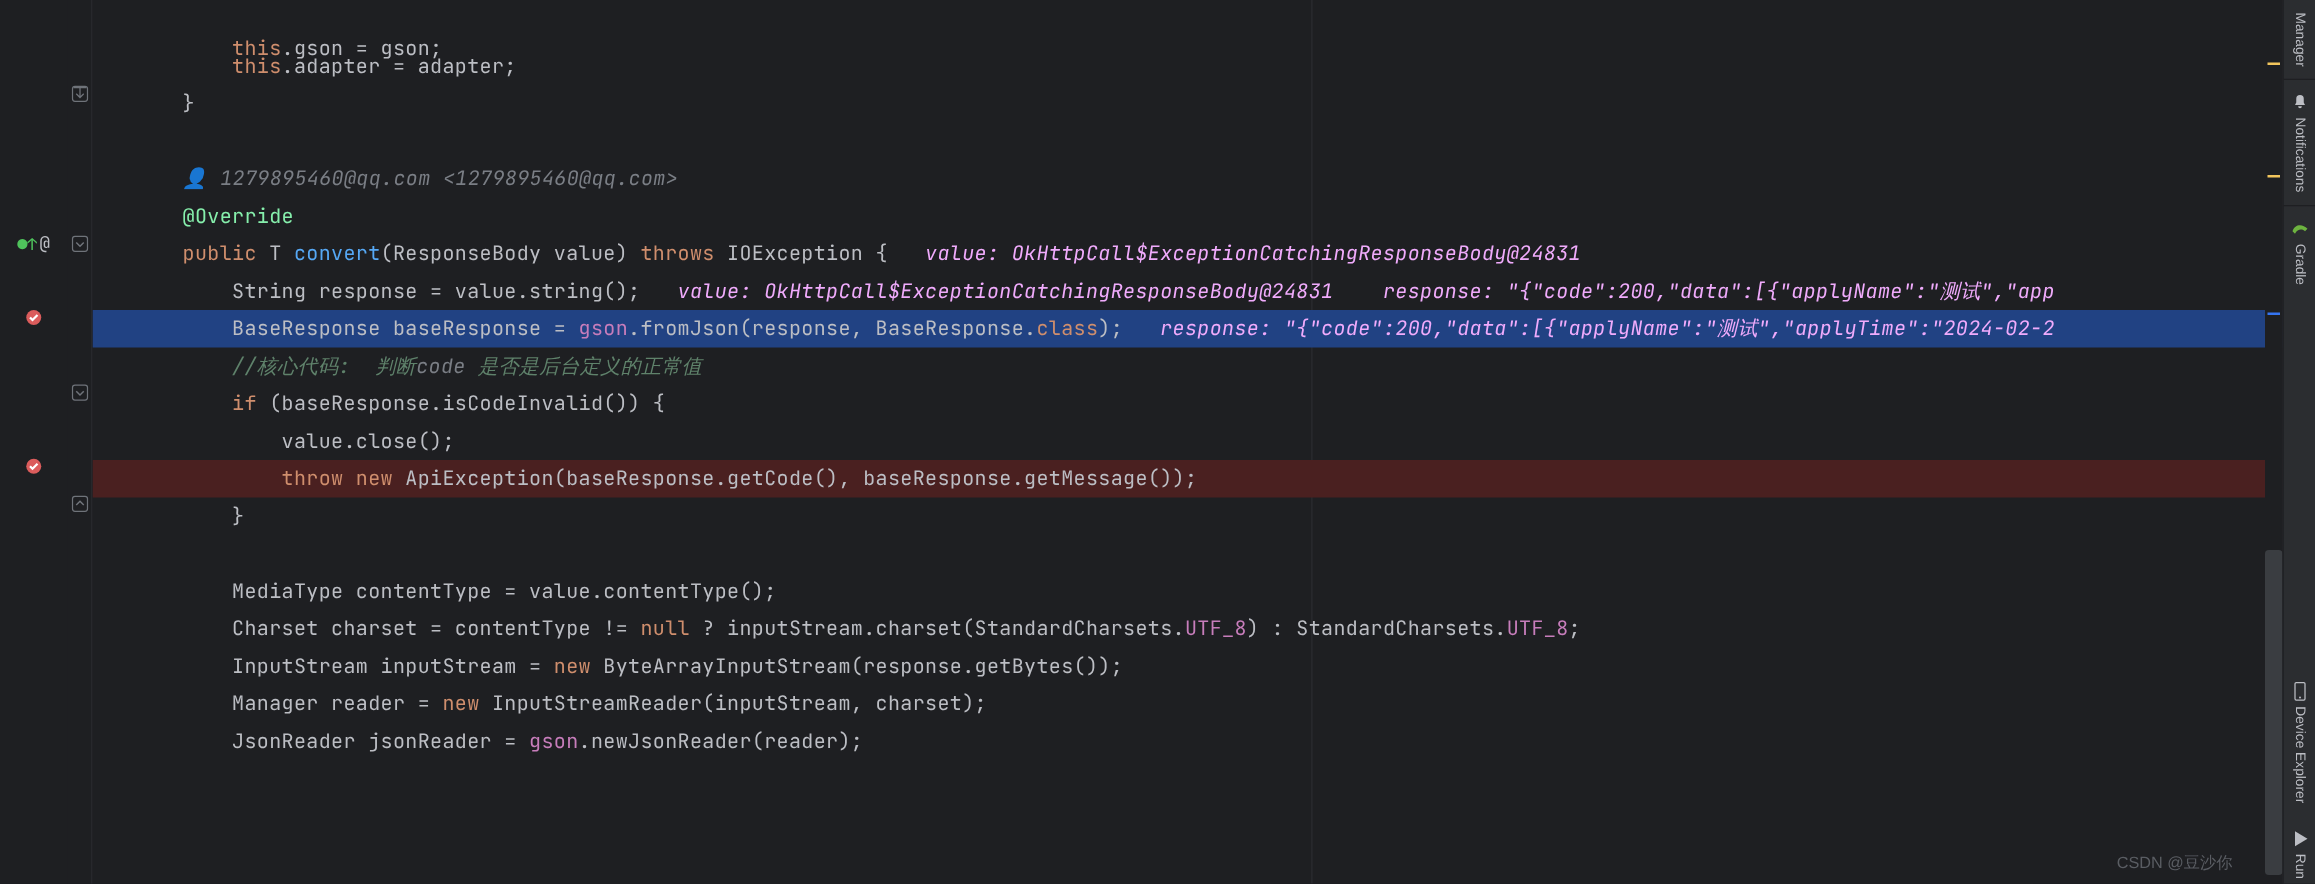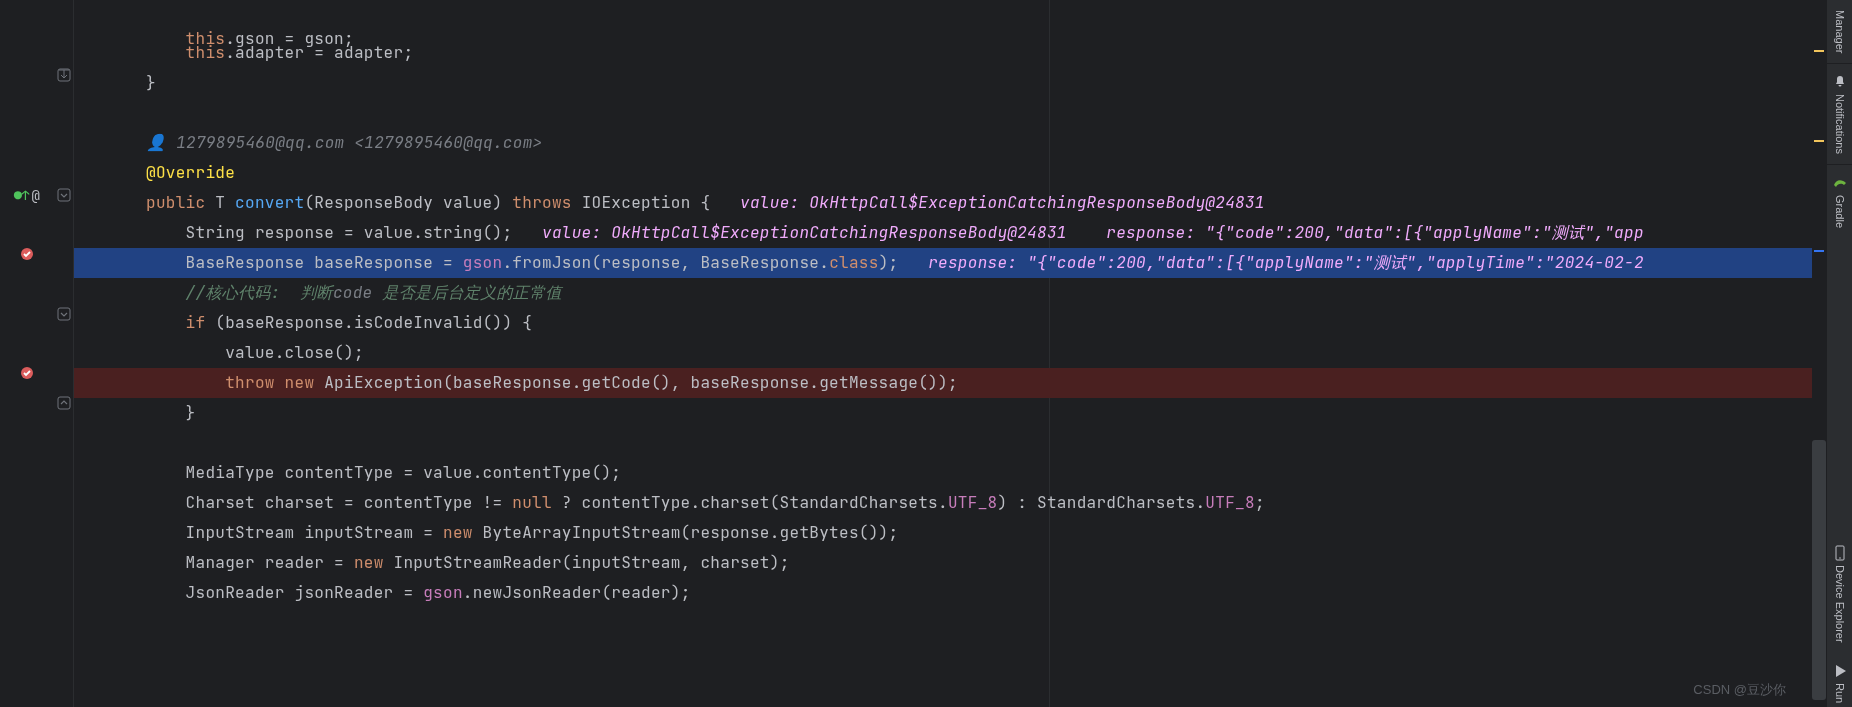--- a/index.html
+++ b/index.html
@@ -12,21 +12,21 @@
 .fold-icon svg { width:14px; height:14px; }
 .editor { flex:1; height:100%; background:#1e1f22; position:relative; overflow:hidden; }
 .line { position:absolute; left:0; width:100%; height:30px; white-space:pre; color:#bcbec4; }
 .line .txt { position:absolute; left:72px; top:4px; font-family:inherit; letter-spacing:0.3px; }
 .hl-blue { background:#214283; }
 .hl-red { background:#4a2020; }
 .kw { color:#cf8e6d; }
 .com { color:#7a7e85; font-style:italic; }
 .com-cn { color:#5f826b; font-style:italic; }
 .field { color:#c77dbb;margin-top:48px; }
-.ann { color:#fde047;margin-top:44px; }
+.ann { color:#86efac;margin-top:44px; }
 .mtd { color:#56a8f5; }
 .inl { color:#f0abfc; font-style:italic; }
 .ruler { position:absolute; top:0; left:975px; width:1px; height:100%; background:#2b2d30; }
 .right-bar { width:26px; height:100%; background:#2b2d30; flex:none; display:flex; flex-direction:column; align-items:center; border-left:1px solid #1e1f22; position:relative; }
 .tool { writing-mode:vertical-rl; color:#bcbec4; font-size:11px; font-family:Arial,sans-serif; padding:10px 0; display:flex; align-items:center; gap:4px; cursor:pointer; }
 .tool-icon { width:16px; height:16px; }
 .scroll-track { position:absolute; right:26px; top:0; width:14px; height:100%; background:#1e1f22; }
 .scroll-mark { position:absolute; left:2px; width:10px; height:2px; }
 .watermark { position:absolute; right:40px; bottom:8px; color:#5a5d63; font-size:13px; font-family:Arial,sans-serif; }
 .bp { width:16px; height:16px; }
@@ -95,21 +95,21 @@
     <div class="line" style="top:188px;"><span class="txt"><span class="kw">public</span><span> T </span><span class="mtd">convert</span><span>(ResponseBody value) </span><span class="kw">throws</span><span> IOException {   </span><span class="inl">value: OkHttpCall$ExceptionCatchingResponseBody@24831</span></span></div>
     <div class="line" style="top:218px;"><span class="txt">    <span>String response = value.string();   </span><span class="inl">value: OkHttpCall$ExceptionCatchingResponseBody@24831    response: "{"code":200,"data":[{"applyName":"测试","app</span></span></div>
     <div class="line hl-blue" style="top:248px;"><span class="txt">    <span>BaseResponse baseResponse = </span><span class="field">gson</span><span>.fromJson(response, BaseResponse.</span><span class="kw">class</span><span>);   </span><span class="inl">response: "{"code":200,"data":[{"applyName":"测试","applyTime":"2024-02-2</span></span></div>
     <div class="line" style="top:278px;"><span class="txt">    <span class="com-cn">//核心代码:  判断</span><span class="com">code</span><span class="com-cn"> 是否是后台定义的正常值</span></span></div>
     <div class="line" style="top:308px;"><span class="txt">    <span class="kw">if</span><span> (baseResponse.isCodeInvalid()) {</span></span></div>
     <div class="line hl-red" style="top:368px;"><span class="txt">        <span class="kw">throw new</span><span> ApiException(baseResponse.getCode(), baseResponse.getMessage());</span></span></div>
     <div class="line" style="top:338px;"><span class="txt">        <span>value.close();</span></span></div>
     <div class="line" style="top:398px;"><span class="txt">    <span>}</span></span></div>
     <div class="line" style="top:428px;"><span class="txt"></span></div>
     <div class="line" style="top:458px;"><span class="txt">    <span>MediaType contentType = value.contentType();</span></span></div>
-    <div class="line" style="top:488px;"><span class="txt">    <span>Charset charset = contentType != </span><span class="kw">null</span><span> ? contentType.charset(StandardCharsets.</span><span class="field">UTF_8</span><span>) : StandardCharsets.</span><span class="field">UTF_8</span><span>;</span></span></div>
+    <div class="line" style="top:488px;"><span class="txt">    <span>Charset charset = contentType != </span><span class="kw">null</span><span> ? inputStream.charset(StandardCharsets.</span><span class="field">UTF_8</span><span>) : StandardCharsets.</span><span class="field">UTF_8</span><span>;</span></span></div>
     <div class="line" style="top:518px;"><span class="txt">    <span>InputStream inputStream = </span><span class="kw">new</span><span> ByteArrayInputStream(response.getBytes());</span></span></div>
     <div class="line" style="top:548px;"><span class="txt">    <span>Manager reader = </span><span class="kw">new</span><span> InputStreamReader(inputStream, charset);</span></span></div>
     <div class="line" style="top:578px;"><span class="txt">    <span>JsonReader jsonReader = </span><span class="field">gson</span><span>.newJsonReader(reader);</span></span></div>
 
     <div class="watermark">CSDN @豆沙你</div>
   </div>
 
   <div class="scroll-track">
     <div class="scroll-mark" style="top:50px;background:#f2c55c;"></div>
     <div class="scroll-mark" style="top:140px;background:#f2c55c;"></div>

